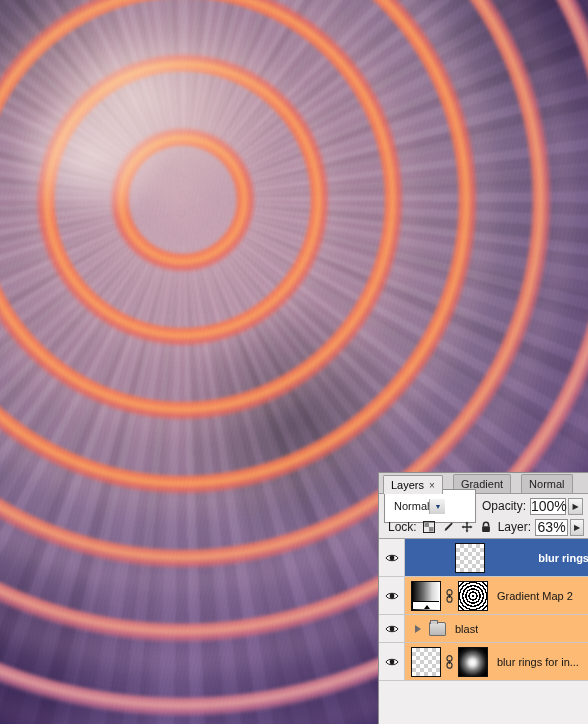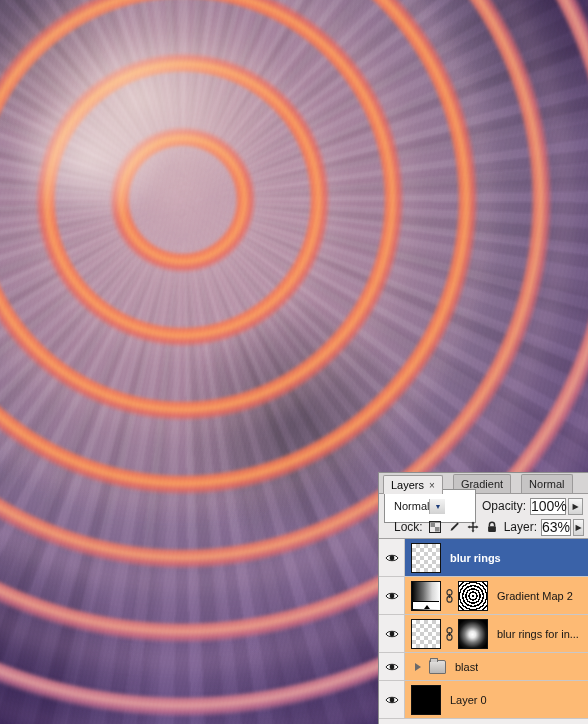--- a/index.html
+++ b/index.html
@@ -104,21 +104,21 @@
     font-size:8px;color:#2a2a2a;box-sizing:border-box;}
   .grow{flex:1;}
   .lockicons{display:flex;align-items:center;gap:7px;margin-left:6px;}
   .li{width:12px;height:12px;display:block;}
 
   #list{position:absolute;left:0;top:65px;right:0;bottom:0;background:#f0eeee;
     border-top:1px solid #a2a0a0;}
   .row{height:38px;display:flex;align-items:center;border-bottom:1px solid #c9c7c7;
     box-sizing:border-box;background:#fdba74;}
   .row.small{height:28px;}
-  .row.selected{background:#3a62a8;}
+  .row.selected{background:#3a62a8;justify-content:space-between;}
   .eyecell{width:26px;height:100%;display:flex;align-items:center;justify-content:center;
     border-right:1px solid #c9c7c7;background:#f0eeee;box-sizing:border-box;}
   .thumbs{display:flex;align-items:center;padding-left:6px;gap:4px;}
   .th{width:30px;height:30px;border:1px solid #111;box-sizing:border-box;background:#fff;}
   .name{font-size:11px;color:#141414;margin-left:9px;white-space:nowrap;overflow:hidden;}
   .row.selected .name{color:#fff;font-weight:bold;}
   .checker{background-image:
       linear-gradient(45deg,#cfcfcf 25%,transparent 25%,transparent 75%,#cfcfcf 75%),
       linear-gradient(45deg,#cfcfcf 25%,transparent 25%,transparent 75%,#cfcfcf 75%);
     background-size:8px 8px;background-position:0 0,4px 4px;background-color:#fff;}
@@ -172,21 +172,21 @@
       <div class="sel">
         <span>Normal</span>
         <span class="selarrow">▼</span>
       </div>
       <span class="lbl">Opacity:</span>
       <div class="numfld">100%</div>
       <div class="spin">▶</div>
     </div>
 
     <div class="ctlrow">
-      <span class="lbl" style="margin-left:10px">Lock:</span>
+      <span class="lbl" style="margin-left:4px">Lock:</span>
       <div class="lockicons">
         <svg class="li" viewBox="0 0 12 12">
           <rect x="0.5" y="0.5" width="11" height="11" fill="none" stroke="#222"></rect>
           <rect x="1.5" y="1.5" width="4.5" height="4.5" fill="#888"></rect>
           <rect x="6" y="6" width="4.5" height="4.5" fill="#888"></rect>
         </svg>
         <svg class="li" viewBox="0 0 12 12">
           <path d="M9.5 1.5 L10.8 2.8 L4.5 9.2 L2.6 9.8 L3.2 7.8 Z" fill="#2a2a2a"></path>
         </svg>
         <svg class="li" viewBox="0 0 12 12">
@@ -230,59 +230,47 @@
           <svg class="link" viewBox="0 0 9 14">
             <rect x="2" y="0.6" width="5" height="5.6" rx="2.5" fill="none" stroke="#333" stroke-width="1.2"></rect>
             <rect x="2" y="7.4" width="5" height="5.8" rx="2.5" fill="none" stroke="#333" stroke-width="1.2"></rect>
             <line x1="4.5" y1="5" x2="4.5" y2="9" stroke="#333" stroke-width="1.2"></line>
           </svg>
           <div class="th maskrings"></div>
         </div>
         <div class="name">Gradient Map 2</div>
       </div>
 
+      <div class="row small">
+        <div class="eyecell">
+          <svg width="14" height="10" viewBox="0 0 14 10">
+            <path d="M1 5 C3 1.4 11 1.4 13 5 C11 8.6 3 8.6 1 5 Z" fill="#fff" stroke="#1a1a1a"></path>
+            <circle cx="7" cy="5" r="2.4" fill="#1a1a1a"></circle>
+          </svg>
+        </div>
+        <div class="tri"></div>
+        <div style="margin-left:8px" class="folder"></div>
+        <div class="name">blast</div>
+      </div>
+
       <div class="row">
         <div class="eyecell">
           <svg width="14" height="10" viewBox="0 0 14 10">
             <path d="M1 5 C3 1.4 11 1.4 13 5 C11 8.6 3 8.6 1 5 Z" fill="#fff" stroke="#1a1a1a"></path>
             <circle cx="7" cy="5" r="2.4" fill="#1a1a1a"></circle>
           </svg>
         </div>
         <div class="thumbs">
           <div class="th checker"></div>
           <svg class="link" viewBox="0 0 9 14">
             <rect x="2" y="0.6" width="5" height="5.6" rx="2.5" fill="none" stroke="#333" stroke-width="1.2"></rect>
             <rect x="2" y="7.4" width="5" height="5.8" rx="2.5" fill="none" stroke="#333" stroke-width="1.2"></rect>
             <line x1="4.5" y1="5" x2="4.5" y2="9" stroke="#333" stroke-width="1.2"></line>
           </svg>
           <div class="th maskglow"></div>
         </div>
         <div class="name">blur rings for in...</div>
       </div>
 
-      <div class="row small">
-        <div class="eyecell">
-          <svg width="14" height="10" viewBox="0 0 14 10">
-            <path d="M1 5 C3 1.4 11 1.4 13 5 C11 8.6 3 8.6 1 5 Z" fill="#fff" stroke="#1a1a1a"></path>
-            <circle cx="7" cy="5" r="2.4" fill="#1a1a1a"></circle>
-          </svg>
-        </div>
-        <div class="tri"></div>
-        <div style="margin-left:8px" class="folder"></div>
-        <div class="name">blast</div>
-      </div>
-
-      <div class="row">
-        <div class="eyecell">
-          <svg width="14" height="10" viewBox="0 0 14 10">
-            <path d="M1 5 C3 1.4 11 1.4 13 5 C11 8.6 3 8.6 1 5 Z" fill="#fff" stroke="#1a1a1a"></path>
-            <circle cx="7" cy="5" r="2.4" fill="#1a1a1a"></circle>
-          </svg>
-        </div>
-        <div class="thumbs">
-          <div class="th blackth"></div>
-        </div>
-        <div class="name">Layer 0</div>
-      </div>
 
     </div>
   </div>
 </div>
 
 </body></html>

